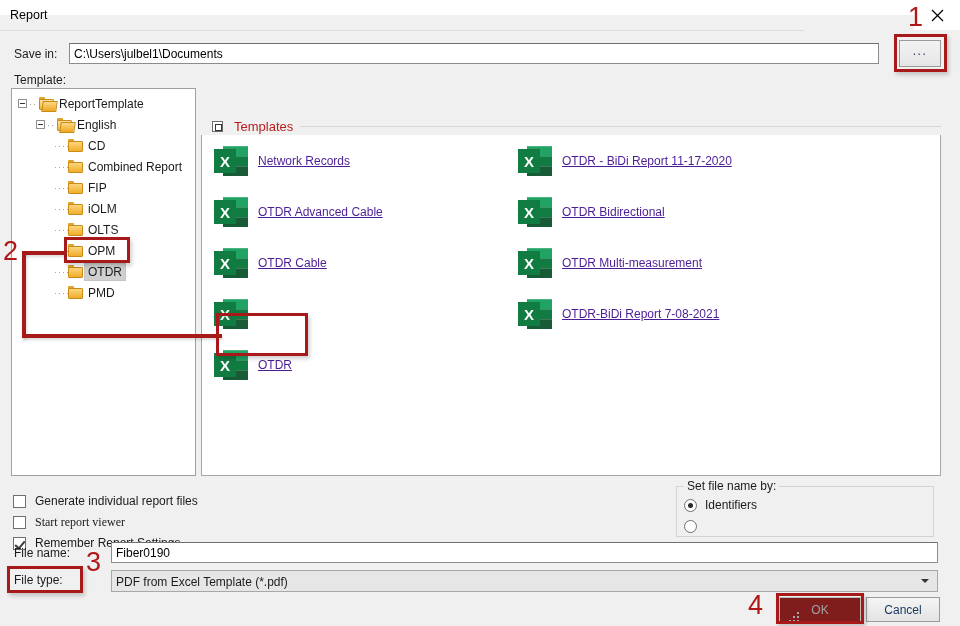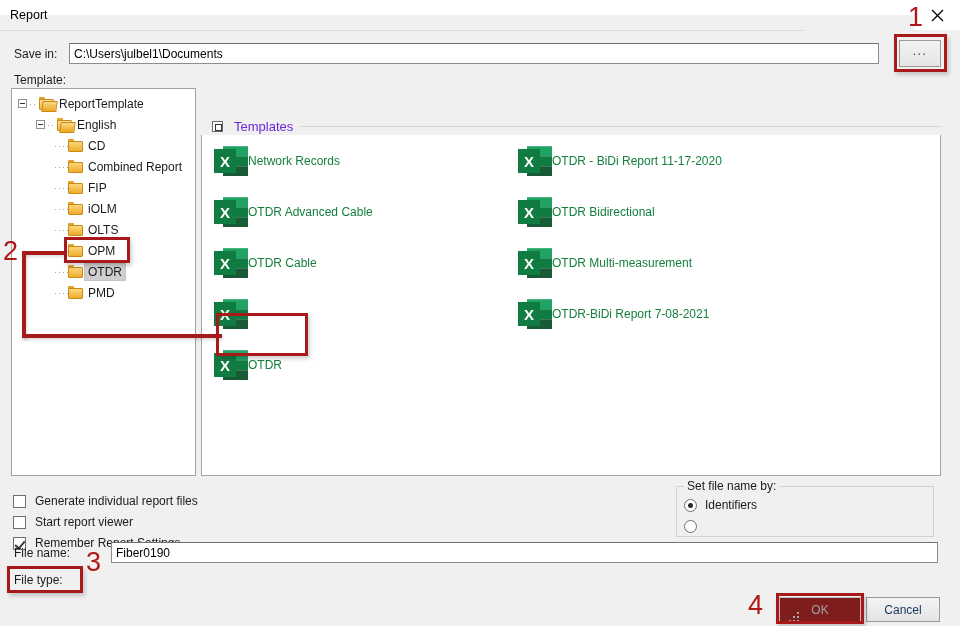--- a/index.html
+++ b/index.html
@@ -120,32 +120,32 @@
   #tg-checkbox {
     position: absolute; left: 212px; top: 90px; width: 11px; height: 11px;
     border: 1px solid #6b6b6b; background: #fff;
   }
   #tg-checkbox:before {
     content: ""; position: absolute; left: 2px; top: 2px; width: 5px; height: 5px;
     border: 1px solid #333;
   }
   #tg-title {
     position: absolute; left: 229px; top: 88px; font-size: 13px;
-    color: #6d28d9; background: #f0f0f0; padding: 0 5px;
+    color: #b91c1c; background: #f0f0f0; padding: 0 5px;
   }
   #tg-rule {
     position: absolute; left: 300px; top: 95px; width: 641px; height: 1px;
     background: #d6d6d6;
   }
 
   .tpl-item {
     position: absolute; height: 40px; display: flex; align-items: center;
     white-space: nowrap;
   }
-  .tpl-item .name { font-size: 12px; color: #15803d; margin-left: 0; }
+  .tpl-item .name { font-size: 12px; color: #4c1d95; margin-left: 10px; text-decoration: underline; }
 
   
   .xls {
     position: relative; width: 34px; height: 32px; flex: 0 0 auto;
   }
   .xls .grid {
     position: absolute; left: 9px; top: 1px; width: 25px; height: 30px;
     background:
       linear-gradient(to bottom, #21a366 0 33.34%, #107c41 33.34% 66.67%, #185c37 66.67% 100%);
   }
@@ -454,21 +454,21 @@
         </span>
         <span class="name">OTDR-BiDi Report 7-08-2021</span>
       </div>
     </div>
 
   <div id="cb-rows">
       <div class="cbrow" style="left: 13px; top: 461px;">
         <span class="cbox"></span>
         <span class="ctext">Generate individual report files</span>
       </div>
-      <div class="cbrow" style="left: 13px; top: 482px;">
+      <div class="cbrow" style="left: 13px; top: 482px; font-family: Liberation Serif, serif;">
         <span class="cbox"></span>
         <span class="ctext">Start report viewer</span>
       </div>
       <div class="cbrow" style="left: 13px; top: 503px;">
         <span class="cbox checked"></span>
         <span class="ctext">Remember Report Settings</span>
       </div>
     </div>
 
   <div id="setname-group"></div>
@@ -479,20 +479,24 @@
         <span class="rtext">Identifiers</span>
       </div>
       <div class="rbrow" style="left: 684px; top: 487px;">
         <span class="radio"></span>
       </div>
     </div>
 
   <span class="lbl" id="filename-label">File name:</span>
   <div id="filename-input">Fiber0190</div>
   <div id="filetype-label-box">File type:</div>
+  <div id="filetype-select">
+    <span>PDF from Excel Template (*.pdf)</span>
+    <span id="filetype-arrow"></span>
+  </div>
 
   <div id="ok-btn">OK</div>
   <div id="cancel-btn">Cancel</div>
 
   <div id="resize-grip">
     <i style="left:8px;top:0;"></i>
     <i style="left:4px;top:4px;"></i>
       <i style="left:8px;top:4px;"></i>
     <i style="left:0;top:8px;"></i>
       <i style="left:4px;top:8px;"></i>

